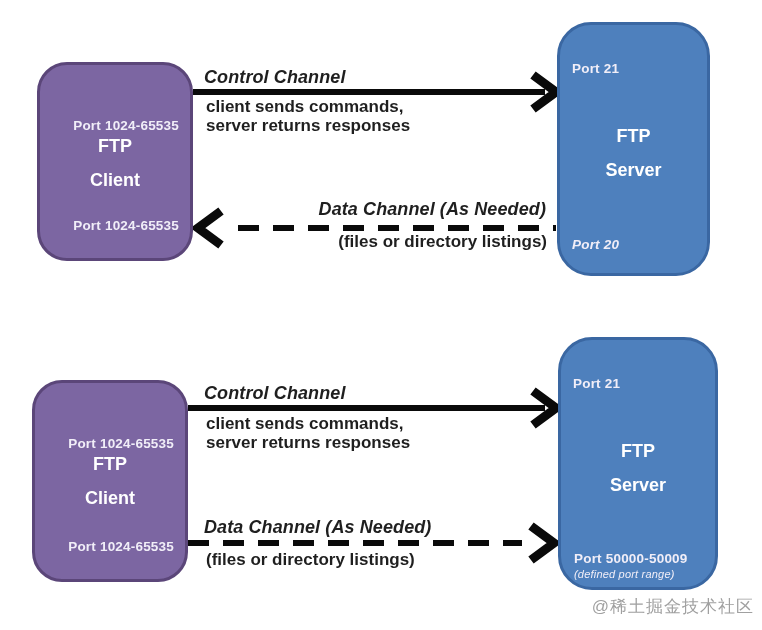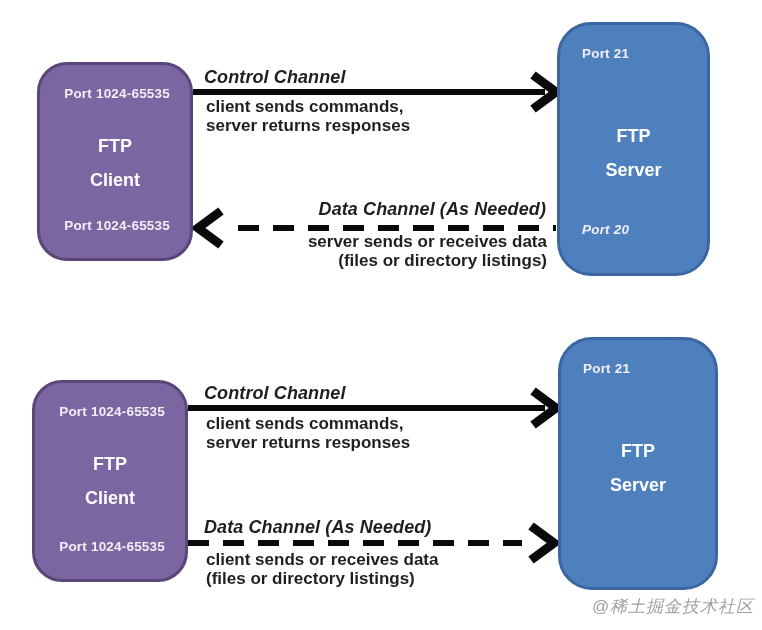--- a/index.html
+++ b/index.html
@@ -17,22 +17,22 @@
     border-radius:30px;
   }
   .box.server {
     background:var(--server-fill); border:3px solid var(--server-border);
     border-radius:34px;
   }
   .port {
     position:absolute; font-size:13.5px; font-weight:600; color:var(--port-text);
     letter-spacing:0.2px; white-space:nowrap;
   }
-  .client .port { right:20px; }
-  .server .port { left:22px; }
+  .client .port { right:11px;margin-top:32px; }
+  .server .port { left:12px;margin-top:15px; }
   .port.top { top:21px; }
   .client .port.bottom { bottom:25px; }
   .server .port.bottom { top:197px;font-style:italic; }
   .server .port-group { position:absolute; left:13px; top:196px; }
   .port-note {
     font-size:11px; font-style:italic; color:var(--port-text);
     margin-top:2px; letter-spacing:0.2px;
   }
   .box-title {
     position:absolute; left:0; right:0; text-align:center;
@@ -46,21 +46,21 @@
     white-space:nowrap; letter-spacing:0.1px;font-style:italic;
   }
   .channel-desc {
     position:absolute; font-size:17px; font-weight:700; color:var(--channel-text);
     line-height:18.5px; white-space:nowrap;
   }
   .align-right { text-align:right; }
 
   .watermark {
     position:absolute; top:595px; right:8px;
-    font-size:17px; color:var(--watermark); letter-spacing:1px;font-style:italic;
+    font-size:17px; color:var(--watermark); letter-spacing:1px;
   }
 
   svg .solid-line { stroke:var(--arrow); stroke-width:6; }
   svg .dashed-line { stroke:var(--arrow); stroke-width:6; stroke-dasharray:21 14; }
   svg .chevron { stroke:var(--arrow); stroke-width:9; fill:none; }
 </style>
 </head>
 <body>
 
 <div class="canvas">
@@ -105,21 +105,20 @@
     </div>
 
     <div class="channel-label" style="left:204px; top:67px;">Control Channel</div>
     <div class="channel-desc" style="left:206px; top:98px;">
       <div>client sends commands,</div>
       <div>server returns responses</div>
     </div>
 
     <div class="channel-label align-right" style="right:216px; top:199px;">Data Channel (As Needed)</div>
     <div class="channel-desc align-right" style="right:215px; top:233px;">
-      <div>server sends or receives data</div>
       <div>(files or directory listings)</div>
     </div>
 
   </section>
 
   <section>
 
     <div class="box client" style="left:32px; top:380px; width:156px; height:202px;">
       <div class="port top">Port 1024-65535</div>
       <div class="box-title">
@@ -128,31 +127,34 @@
       </div>
       <div class="port bottom">Port 1024-65535</div>
     </div>
 
     <div class="box server" style="left:558px; top:337px; width:160px; height:253px;">
       <div class="port top">Port 21</div>
       <div class="box-title">
         <div>FTP</div>
         <div>Server</div>
       </div>
+      <div class="port-group">
+        <div class="port" style="position:static;">Port 50000-50009</div>
+        <div class="port-note">(defined port range)</div>
+      </div>
     </div>
 
     <div class="channel-label" style="left:204px; top:383px;">Control Channel</div>
     <div class="channel-desc" style="left:206px; top:415px;">
       <div>client sends commands,</div>
       <div>server returns responses</div>
     </div>
 
     <div class="channel-label" style="left:204px; top:517px;">Data Channel (As Needed)</div>
     <div class="channel-desc" style="left:206px; top:551px;">
-      <div>client sends or receives data</div>
       <div>(files or directory listings)</div>
     </div>
 
   </section>
 
   <div class="watermark">@稀土掘金技术社区</div>
 
 </div>
 
 </body></html>

